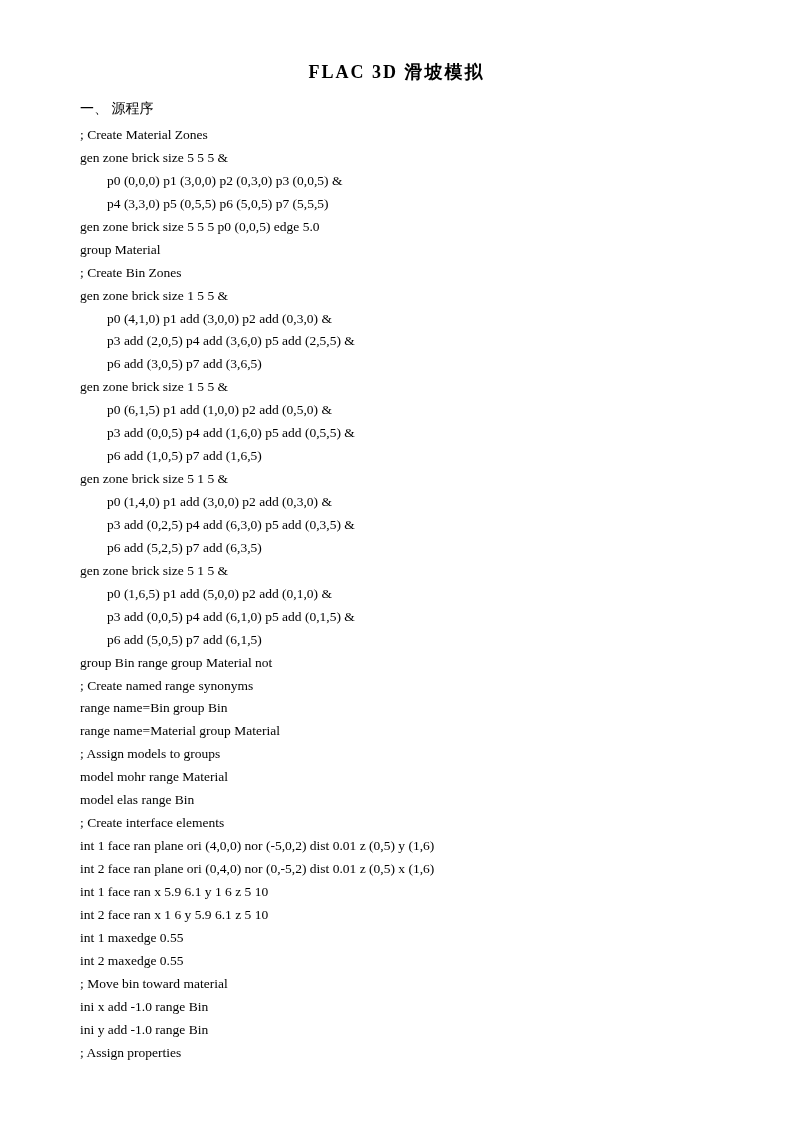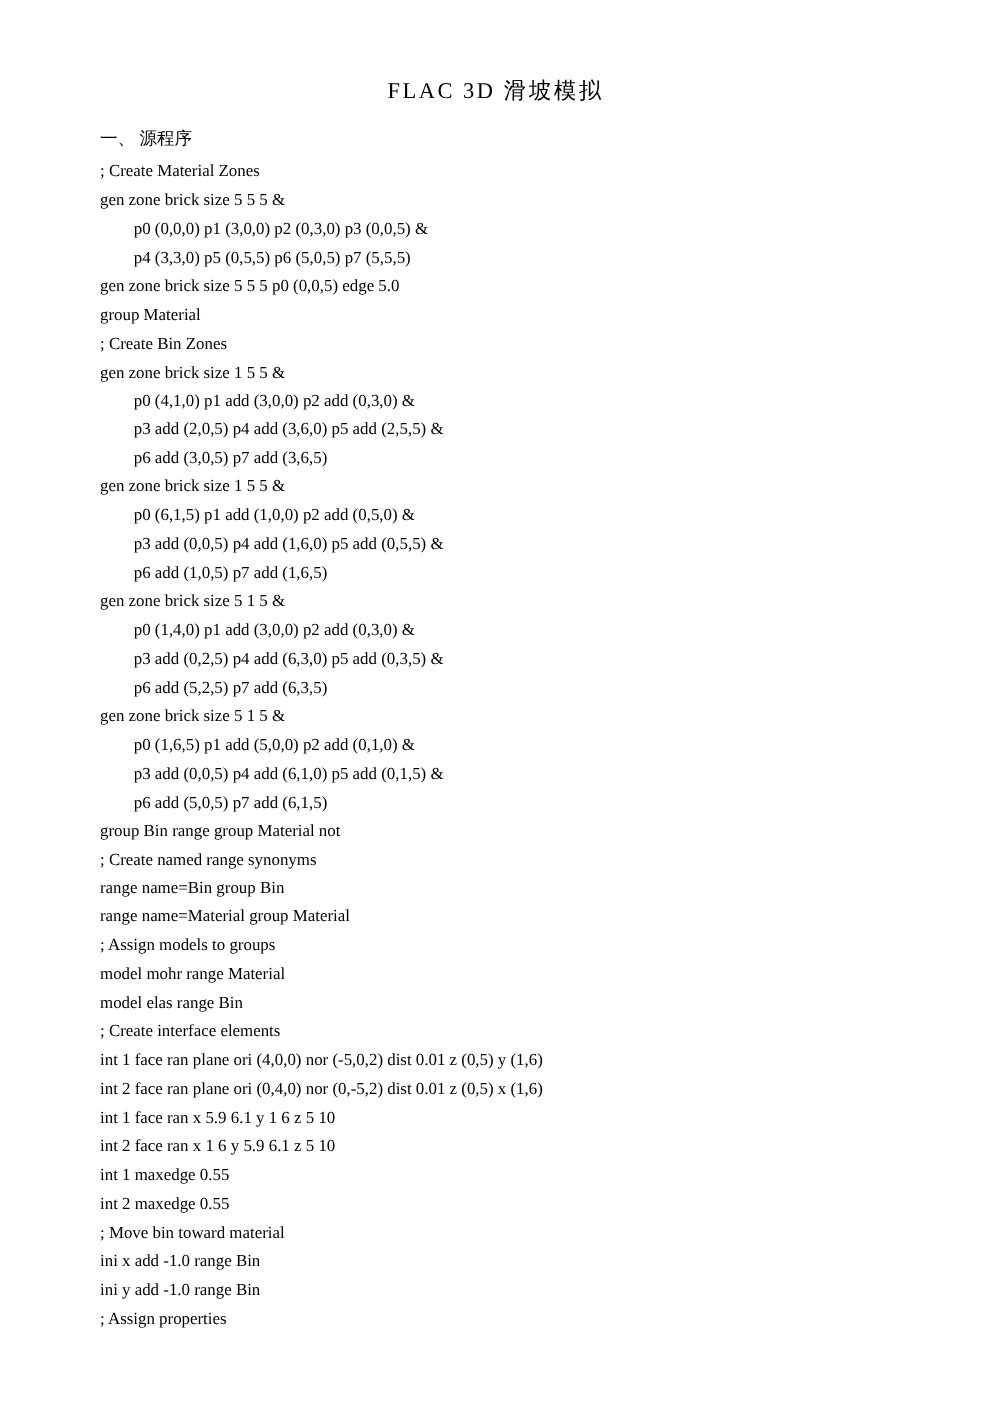--- a/index.html
+++ b/index.html
@@ -12,27 +12,27 @@
       min-height: 1122px;
       background: #ffffff;
       font-family: "SimSun", "宋体", serif;
       font-size: 14px;
       color: #000000;
       padding: 60px 80px 60px 80px;
     }
     .title {
       text-align: center;
       font-size: 18px;
-      font-weight: normal;
-      margin-bottom: 18px;
+      font-weight: bold;
       letter-spacing: 2px;
     }
     .section-header {
       font-size: 14px;
       margin-bottom: 6px;
+      margin-top: 16px;
     }
     .code-block {
       font-family: Liberation Serif, serif;
       font-size: 13.5px;
       line-height: 1.7;
       white-space: pre-wrap;
     }
   </style>
 </head>
 <body>

